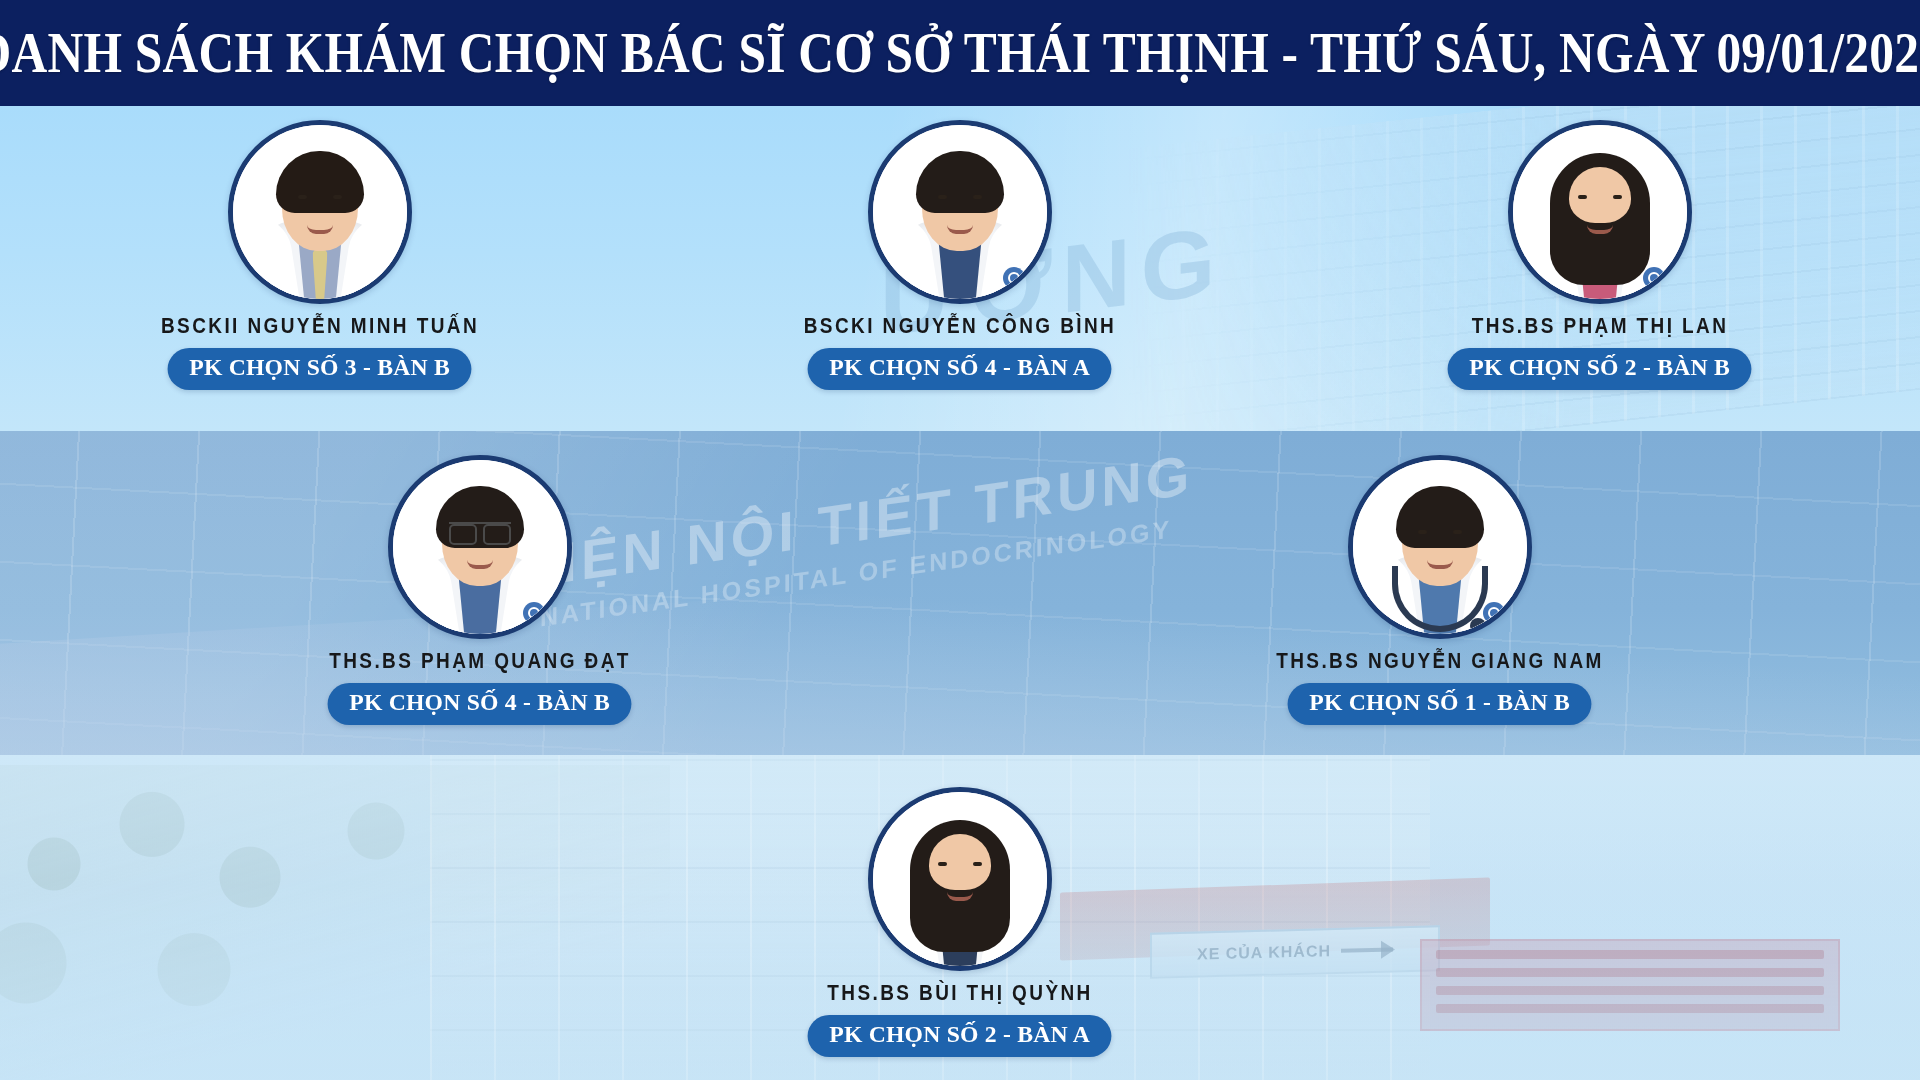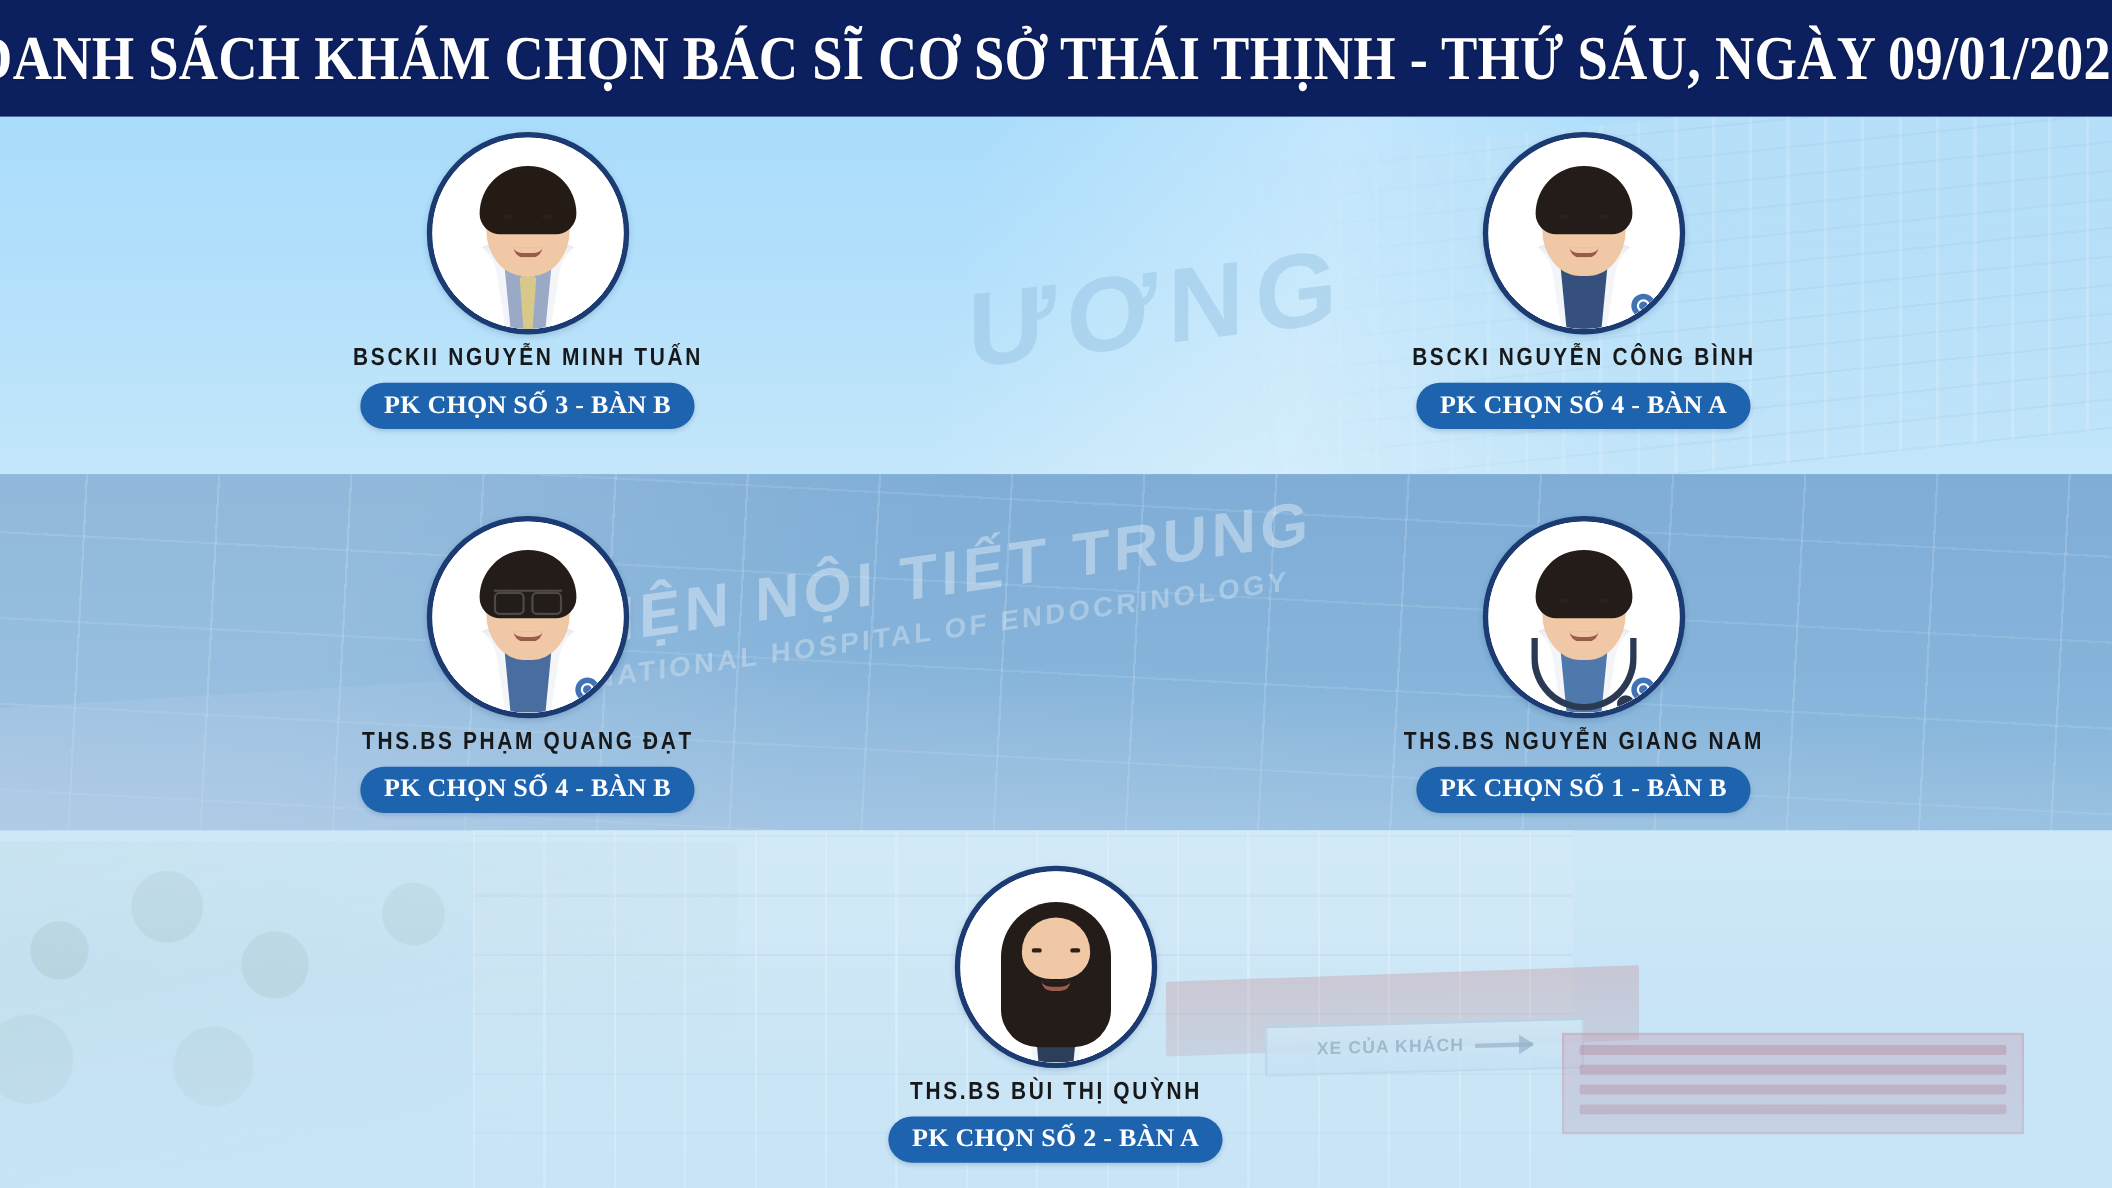--- a/index.html
+++ b/index.html
@@ -161,21 +161,21 @@
   }
   #band3 .fog {
     position:absolute; inset:0;
     background:linear-gradient(180deg, rgba(205,232,248,0.55) 0%, rgba(205,232,248,0.25) 40%, rgba(205,232,248,0.55) 100%);
   }
 
   
   #grid { position:absolute; left:0; top:106px; width:1920px; height:974px; z-index:20; }
   .row { position:absolute; left:0; width:1920px; height:384px; display:flex; }
   .row-0 { top:0px; }
-  .row-1 { top:339px; }
+  .row-1 { top:325px; }
   .row-2 { top:649px; }
   .card {
     flex:1 1 0; position:relative;
     display:flex; flex-direction:column; align-items:center;
   }
   .row-0 .card { padding-top:14px; }
   .row-1 .card { padding-top:24px; }
   .row-2 .card { padding-top:32px; }
 
   .avatar {
@@ -374,20 +374,40 @@
           <div class="p-eye l"></div>
             <div class="p-eye r"></div>
           <div class="p-mouth"></div>
           <div class="p-logo"></div>
         </div>
       </div>
       <div class="doc-name">BSCKI NGUYỄN CÔNG BÌNH</div>
       <div class="badge">PK CHỌN SỐ 4 - BÀN A</div>
     </div>
 
+    <div class="card">
+      <div class="avatar">
+        <div class="photo">
+          <div class="p-bg"></div>
+            <div class="p-body"></div>
+          <div class="p-coat-l"></div>
+            <div class="p-coat-r"></div>
+          <div class="p-shirt" style="background:#c85b7a;"></div>
+          <div class="p-neck"></div>
+          <div class="p-head"></div>
+          <div class="p-hair long"></div>
+          <div class="p-eye l"></div>
+            <div class="p-eye r"></div>
+          <div class="p-mouth"></div>
+          <div class="p-logo"></div>
+        </div>
+      </div>
+      <div class="doc-name">THS.BS PHẠM THỊ LAN</div>
+      <div class="badge">PK CHỌN SỐ 2 - BÀN B</div>
+    </div>
 
   </div>
 
   <div class="row row-1">
 
     <div class="card">
       <div class="avatar">
         <div class="photo">
           <div class="p-bg"></div>
             <div class="p-body"></div>

